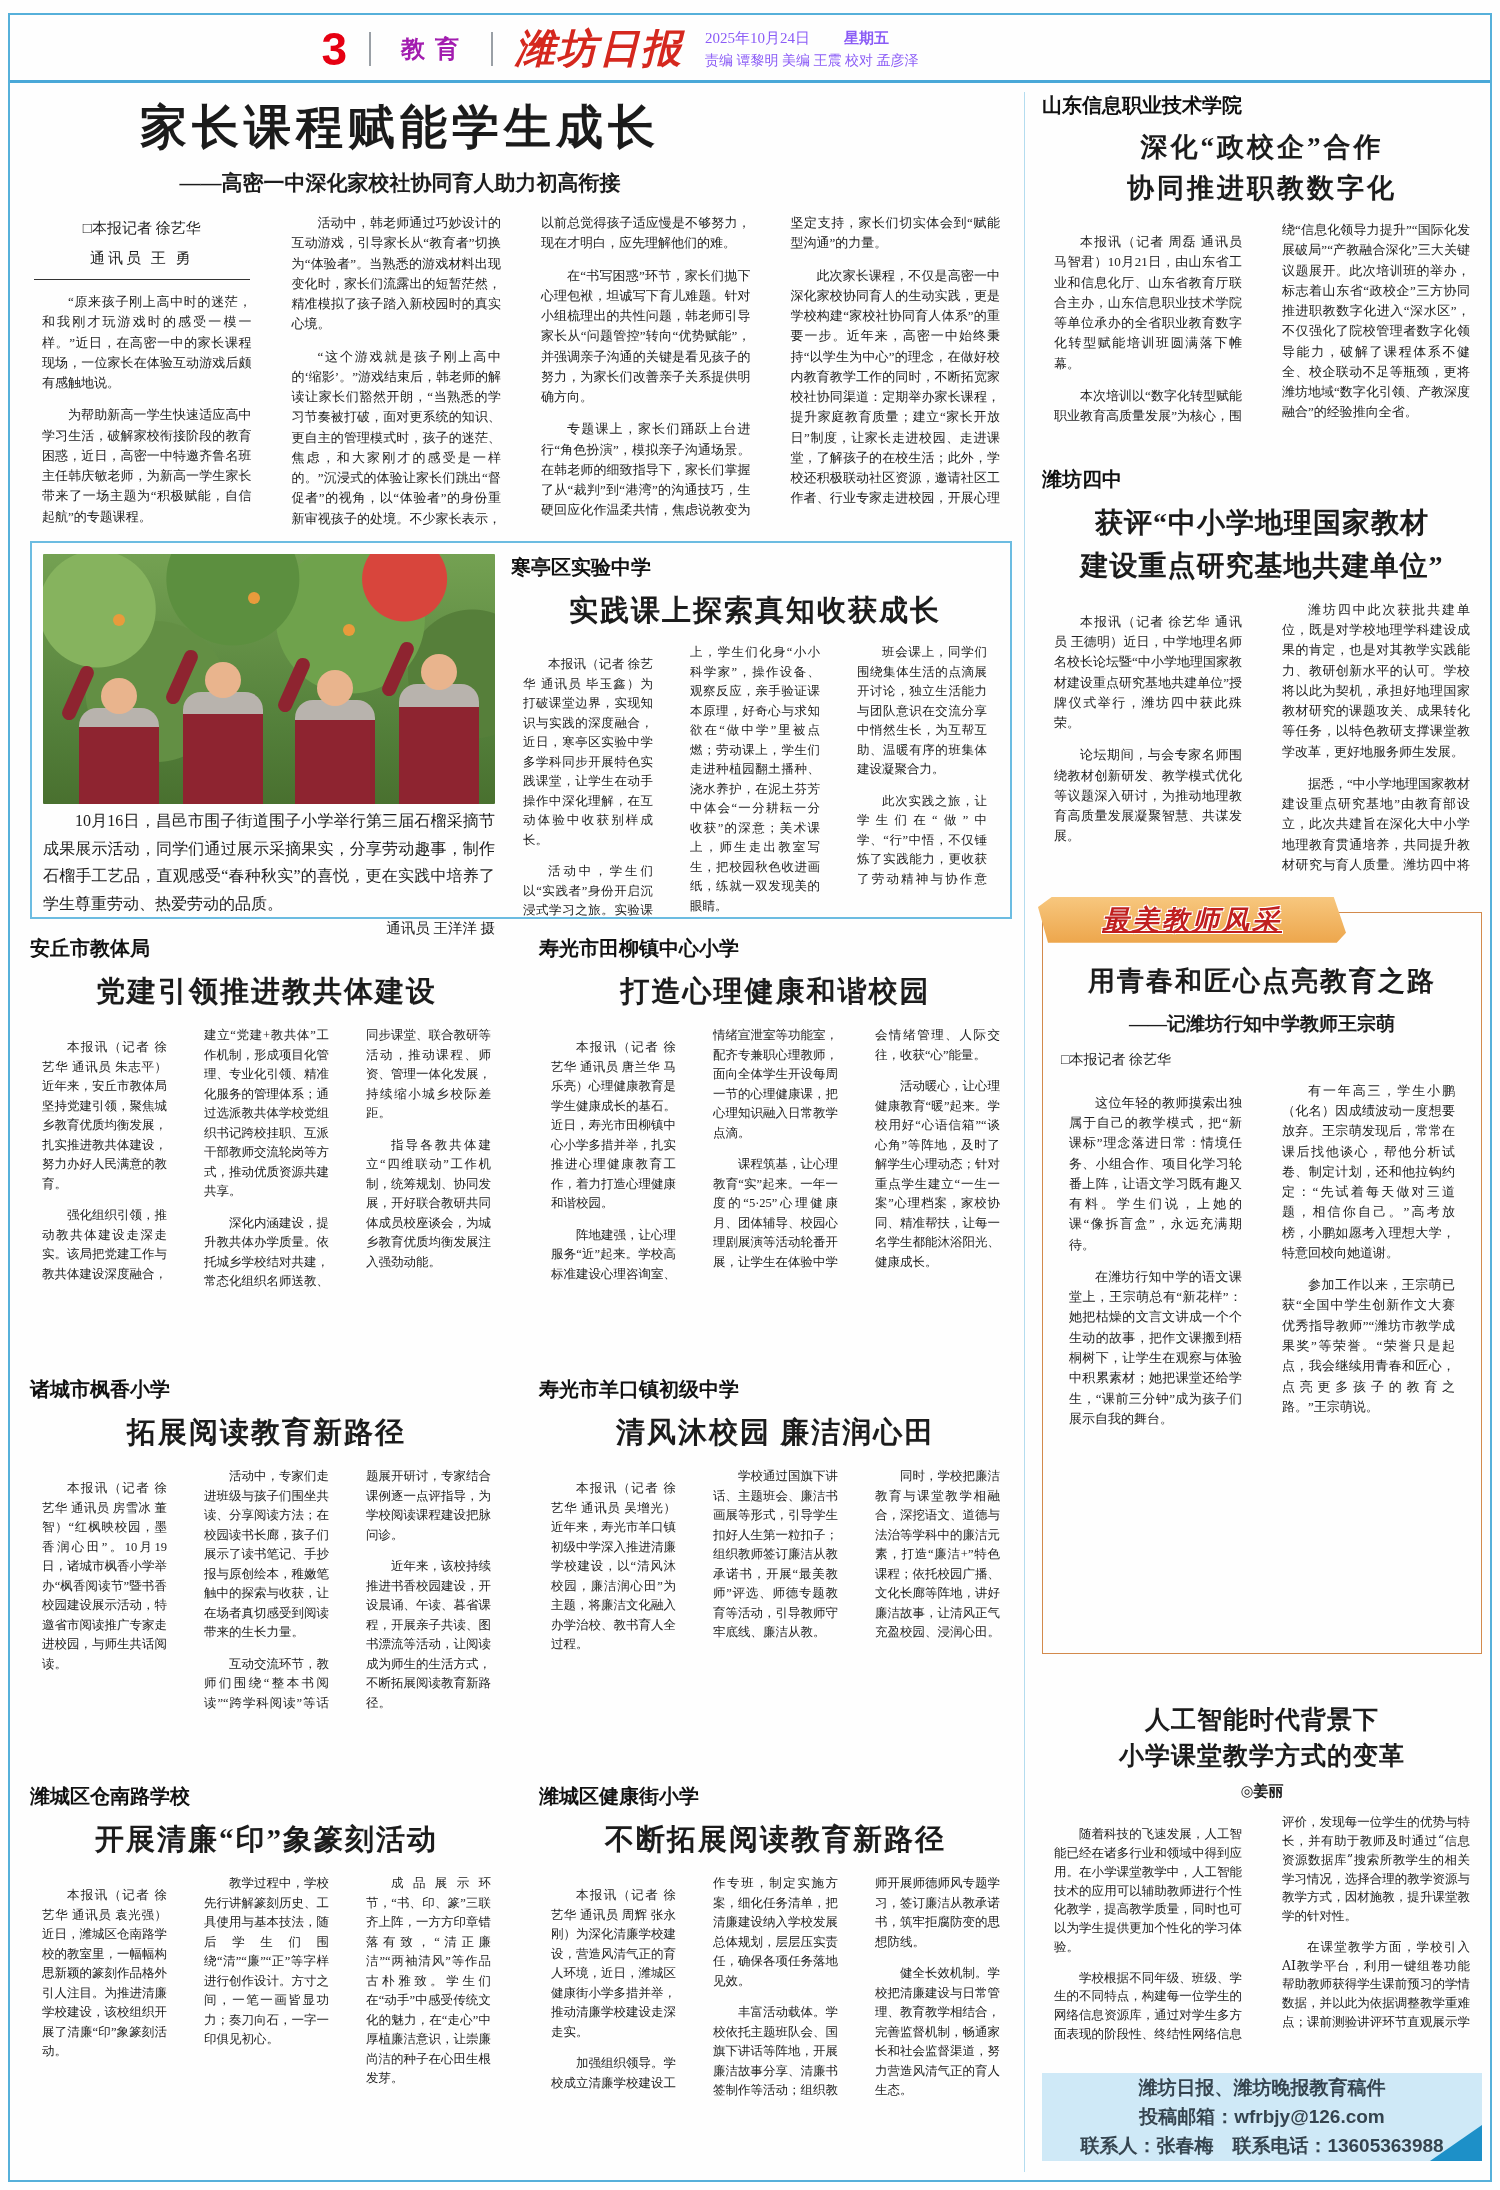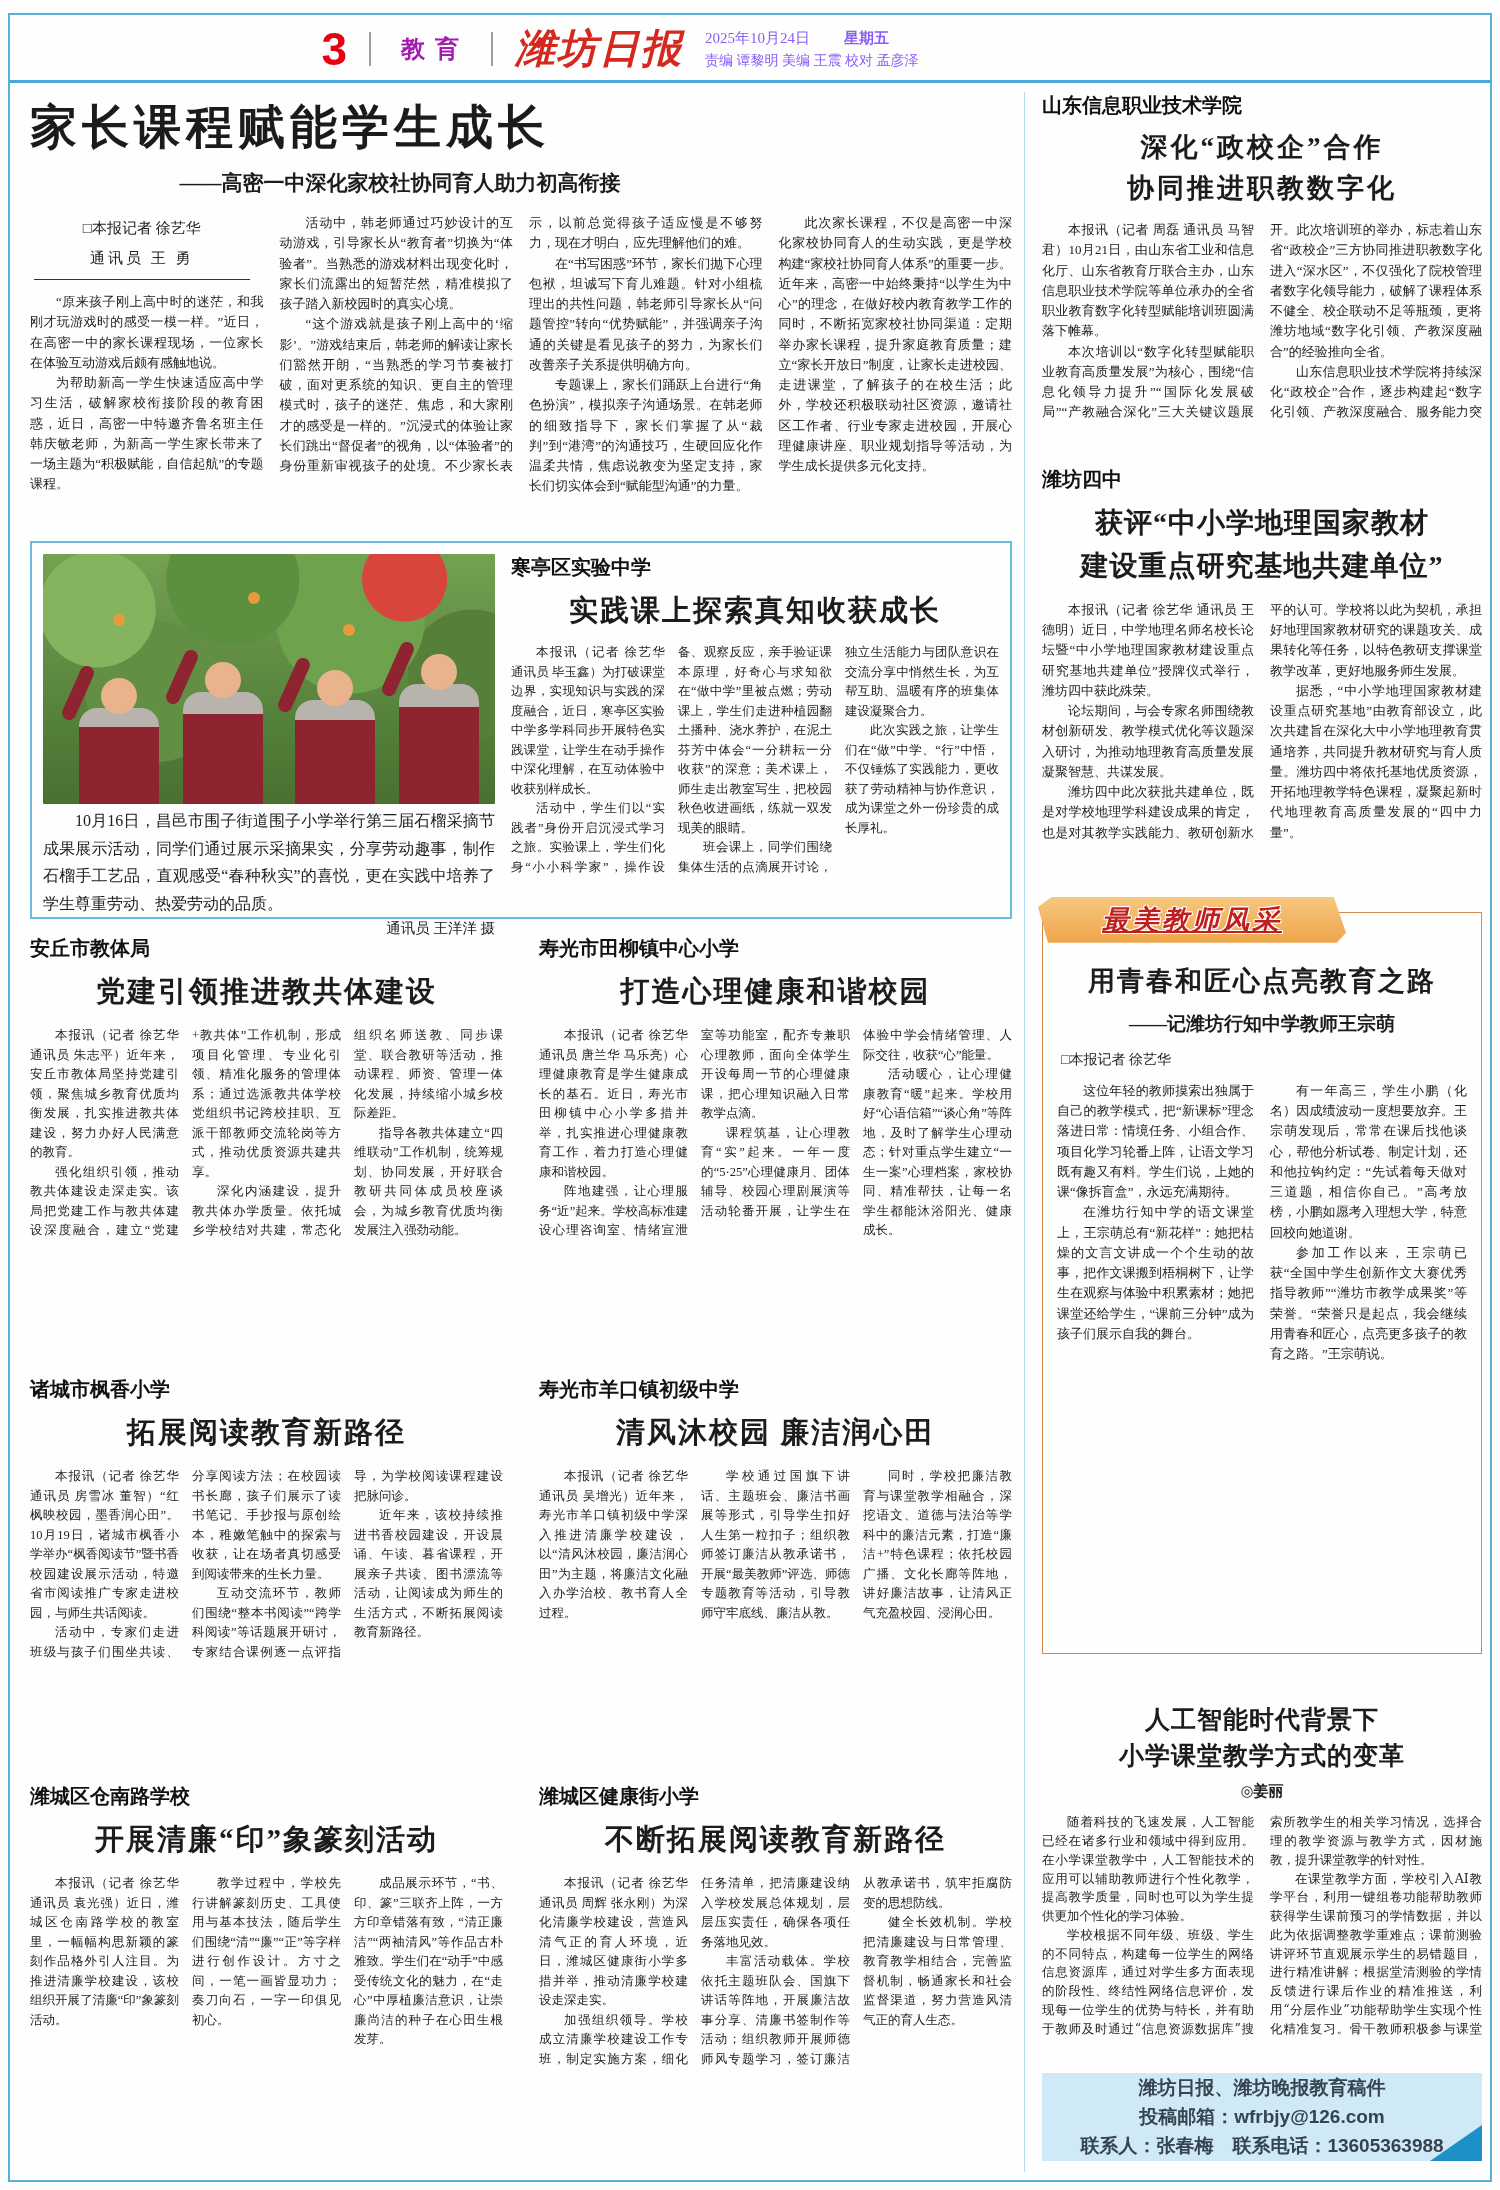--- a/index.html
+++ b/index.html
@@ -14,24 +14,24 @@
   .sect{font-size:24px;font-weight:900;letter-spacing:10px;color:#a21caf;font-family:"Liberation Sans",sans-serif;margin-left:8px;}
   .masthead{font-size:40px;font-weight:900;font-style:italic;color:#d5281e;letter-spacing:2px;line-height:1;}
   .datebox{font-size:14px;color:#8b5cf6;line-height:1.6;}
   .datebox .d1{font-size:15px;}
   .datebox .d1 b{font-weight:700;margin-left:34px;}
   
   .left-region{position:absolute;left:30px;top:92px;width:982px;}
   .right-region{position:absolute;left:1042px;top:92px;width:440px;}
   .v-rule{position:absolute;left:1024px;top:92px;height:2080px;width:1px;background:#b4dcef;}
   
-  .bodytxt p{margin:0;text-indent:2em;text-align:justify;}
+  .bodytxt p{margin:12px;text-indent:2em;text-align:justify;}
   .bodytxt{font-size:13px;line-height:1.56;color:#222;}
   
-  .main-title{width:740px;font-size:47px;font-weight:900;letter-spacing:5px;margin:4px 0 10px;color:#1b1b1b;}
+  .main-title{width:740px;text-align:center;font-size:47px;font-weight:900;letter-spacing:5px;margin:4px 0 10px;color:#1b1b1b;}
   .main-sub{width:740px;text-align:center;font-size:21px;font-weight:700;margin:0 0 16px;}
   .main-body{height:318px;column-count:4;column-gap:16px;overflow:hidden;}
   .byline-box{break-inside:avoid;text-align:center;font-size:15px;line-height:2.0;border-bottom:1.5px solid #333;margin:0 14px 12px 4px;padding-bottom:6px;}
   .byline-box .b2{letter-spacing:3px;text-align:center;}
   
   .bluebox{margin-top:10px;border:2px solid #6cbce1;box-sizing:border-box;height:378px;padding:11px;display:flex;gap:16px;}
   .photo-wrap{width:452px;flex:0 0 452px;}
   .photo{position:relative;width:452px;height:250px;overflow:hidden;border-radius:1px;
     background:
       radial-gradient(circle at 80% 10%, #d8453c 0 42px, rgba(0,0,0,0) 43px),

